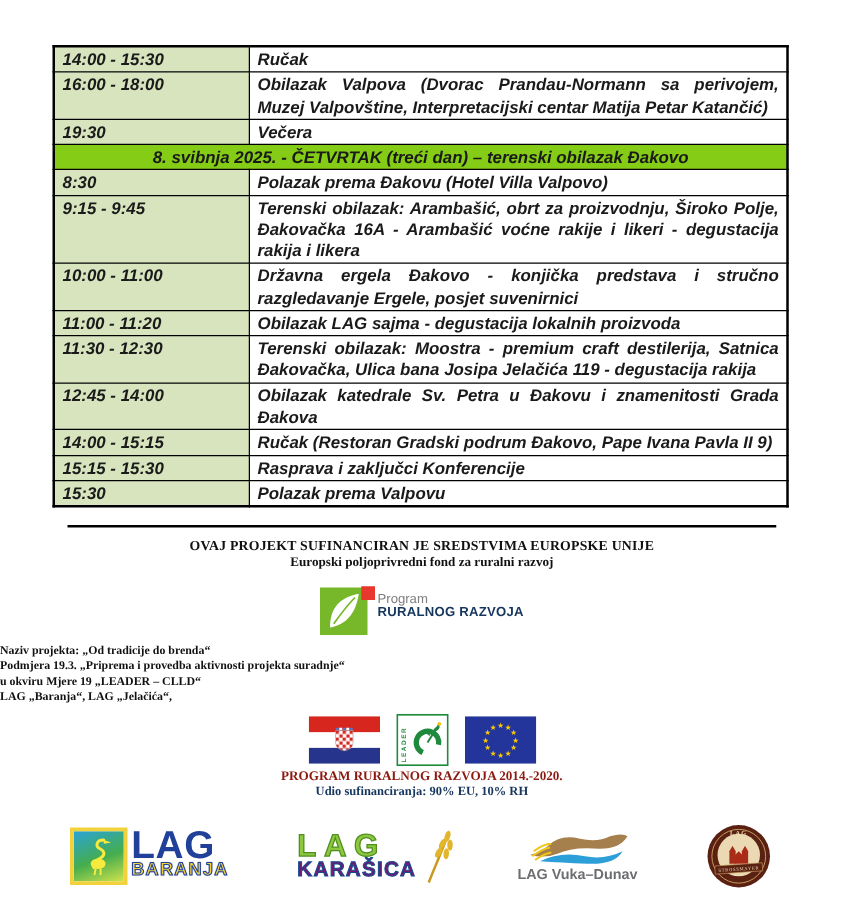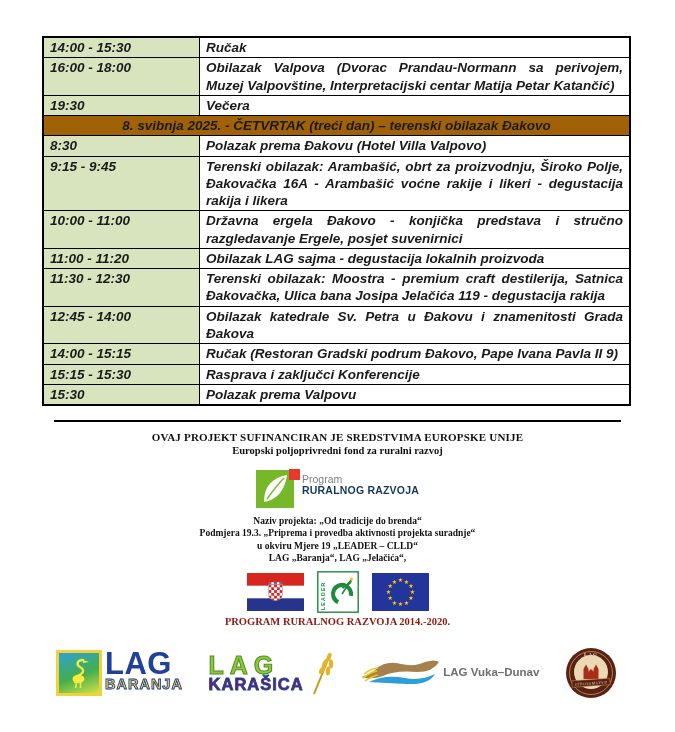--- a/index.html
+++ b/index.html
@@ -8,40 +8,40 @@
 
   
   table.sched{border-collapse:collapse;table-layout:fixed;width:589px;
               margin:36px 0 0 42px;border:2px solid #000;}
   table.sched td{border:1.3px solid #000;font-weight:bold;font-style:italic;
                  font-size:13.5px;line-height:1.28;color:#1a1a1a;
                  padding:1px 6px;vertical-align:top;
                  font-family:"Liberation Sans",sans-serif;}
   td.time{width:143px;background:#d7e4be;}
   td.act{text-align:justify;}
-  tr.dayhdr td{background:#a16207;text-align:center;font-size:13.5px;}
+  tr.dayhdr td{background:#84cc16;text-align:center;font-size:13.5px;}
 
   
   .rule{width:567px;height:2px;background:#000;margin:14px auto 9px auto;}
   .c{text-align:center;}
   .serif{font-family:"Liberation Serif",serif;font-weight:bold;color:#111;}
   .f-line1{font-size:11px;letter-spacing:0.2px;}
   .f-line2{font-size:10.5px;margin-top:2px;}
 
   .prog-logo{display:flex;justify-content:center;align-items:flex-start;
              margin:9px 0 6px 0;position:relative;height:44px;}
   .pl-wrap{position:relative;width:38px;height:38px;margin-top:5px;background:#76b82a;
            display:flex;align-items:center;justify-content:center;}
   .pl-red{position:absolute;top:-1px;left:50%;margin-left:14px;width:11px;height:11px;background:#e8372c;}
   .pl-text{margin:9px 0 0 8px;text-align:left;line-height:1.05;}
   .pl-top{font-size:10.5px;color:#7f7f7f;font-weight:normal;}
   .pl-bottom{font-size:10.5px;color:#17365d;font-weight:bold;letter-spacing:0.2px;}
 
   .proj-lines{font-family:"Liberation Serif",serif;font-weight:bold;color:#111;
-              font-size:9.5px;line-height:1.3;text-align:center;}
+              font-size:9.5px;line-height:1.3;}
 
   .flags{display:flex;justify-content:center;align-items:center;gap:13px;margin:7px 0 3px 0;}
   .flag{display:block;}
 
   .program-line{font-size:10.5px;color:#8c1a11;}
   .cofin-line{font-size:10px;color:#17365d;margin-top:1px;}
   .eafrd-line{font-size:10px;color:#111;margin-top:1px;}
 
   
   .partners{display:flex;justify-content:space-between;align-items:center;
@@ -56,21 +56,21 @@
            -webkit-text-stroke:0.8px #20409a;
            text-shadow:0 0 1px #20409a;}
 
   .lag-karasica{position:relative;text-align:left;line-height:0.95;padding-right:26px;}
   .lk-lag{font-size:25px;font-weight:900;color:#8dc63f;letter-spacing:6px;
           -webkit-text-stroke:1px #4e8f1d;}
   .lk-name{font-size:16.5px;font-weight:700;color:#701a75;letter-spacing:1px;
            -webkit-text-stroke:0.8px #0f4c8c;}
   .lk-wheat{position:absolute;right:-4px;top:-4px;}
 
-  .lag-vuka{display:flex;flex-direction:row;align-items:center;}
+  .lag-vuka{display:flex;flex-direction:column;align-items:center;}
   .lv-name{font-size:11.5px;font-weight:bold;color:#6d6e71;margin-top:-2px;}
 
   .lag-stross{display:block;}
 </style>
 </head>
 <body>
 
 <div class="page">
 
   <table class="sched">
@@ -204,20 +204,21 @@
         <text x="22.5" y="31.6">★</text>
         <text x="18.1" y="27.2">★</text>
         <text x="16.5" y="21.2">★</text>
         <text x="18.1" y="15.2">★</text>
         <text x="22.5" y="10.8">★</text>
       </g>
     </svg>
   </div>
 
   <div class="c serif program-line">PROGRAM RURALNOG RAZVOJA 2014.-2020.</div>
+  <div class="c serif cofin-line">Udio sufinanciranja: 90% EU, 10% RH</div>
 
   <div class="partners">
 
     <div class="lag-baranja">
       <div class="lb-box">
         <svg width="34" height="34" viewBox="0 0 34 34">
           <path d="M21 4 C15 4 14 9 18 11 C22 13 22 16 19 18 C15 20 13 23 13 26" fill="none" stroke="#f7ea3e" stroke-width="2.4" stroke-linecap="round"></path>
           <path d="M21 4 L27 6 L21 7 Z" fill="#f7ea3e"></path>
           <ellipse cx="16.5" cy="23" rx="6" ry="4.2" fill="#f7ea3e"></ellipse>
           <path d="M14.5 27 L13.5 32 M18.5 27 L18.5 32" stroke="#f7ea3e" stroke-width="1.6"></path>

